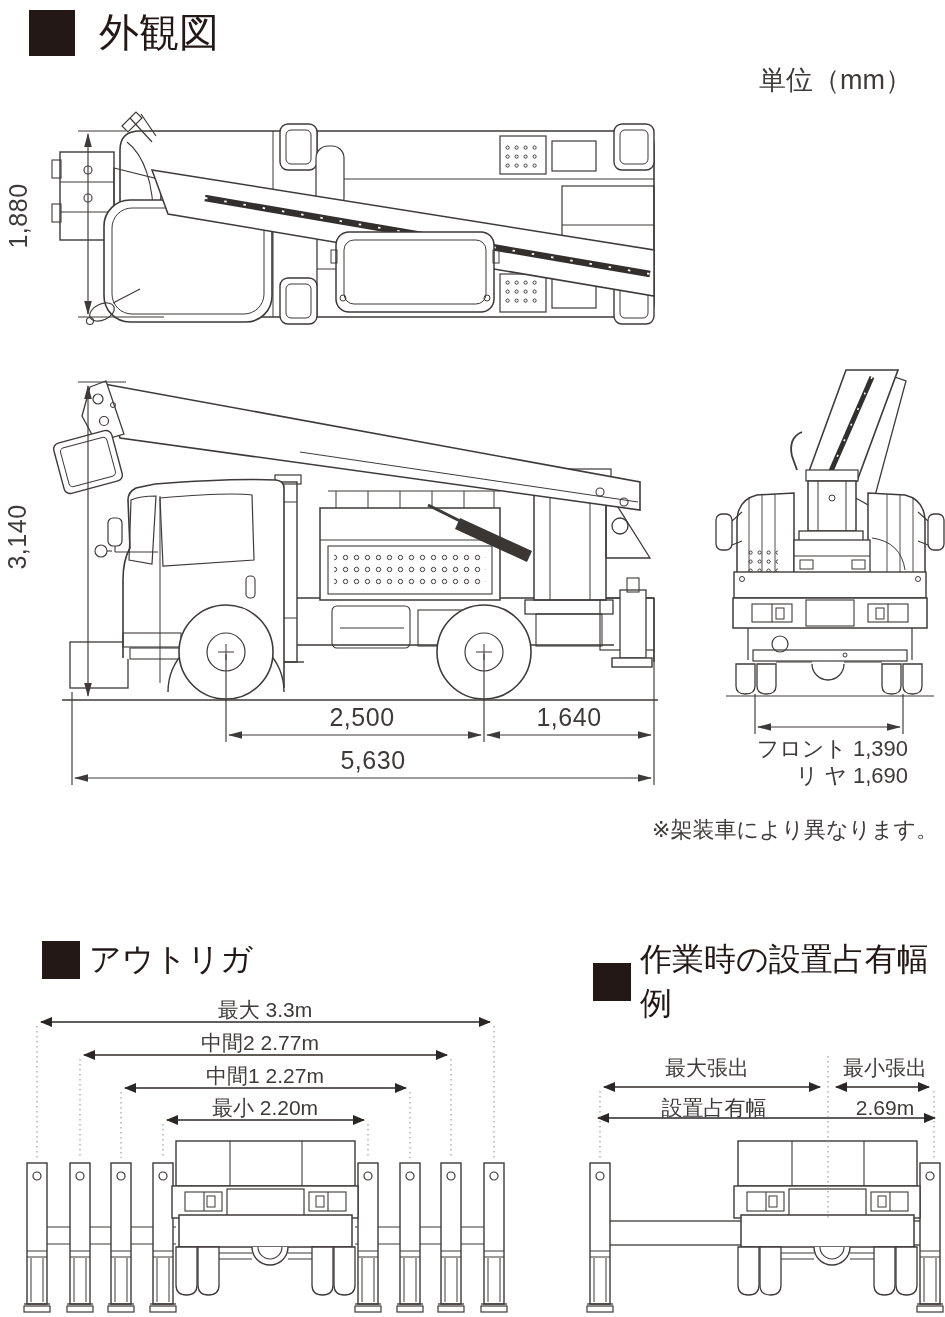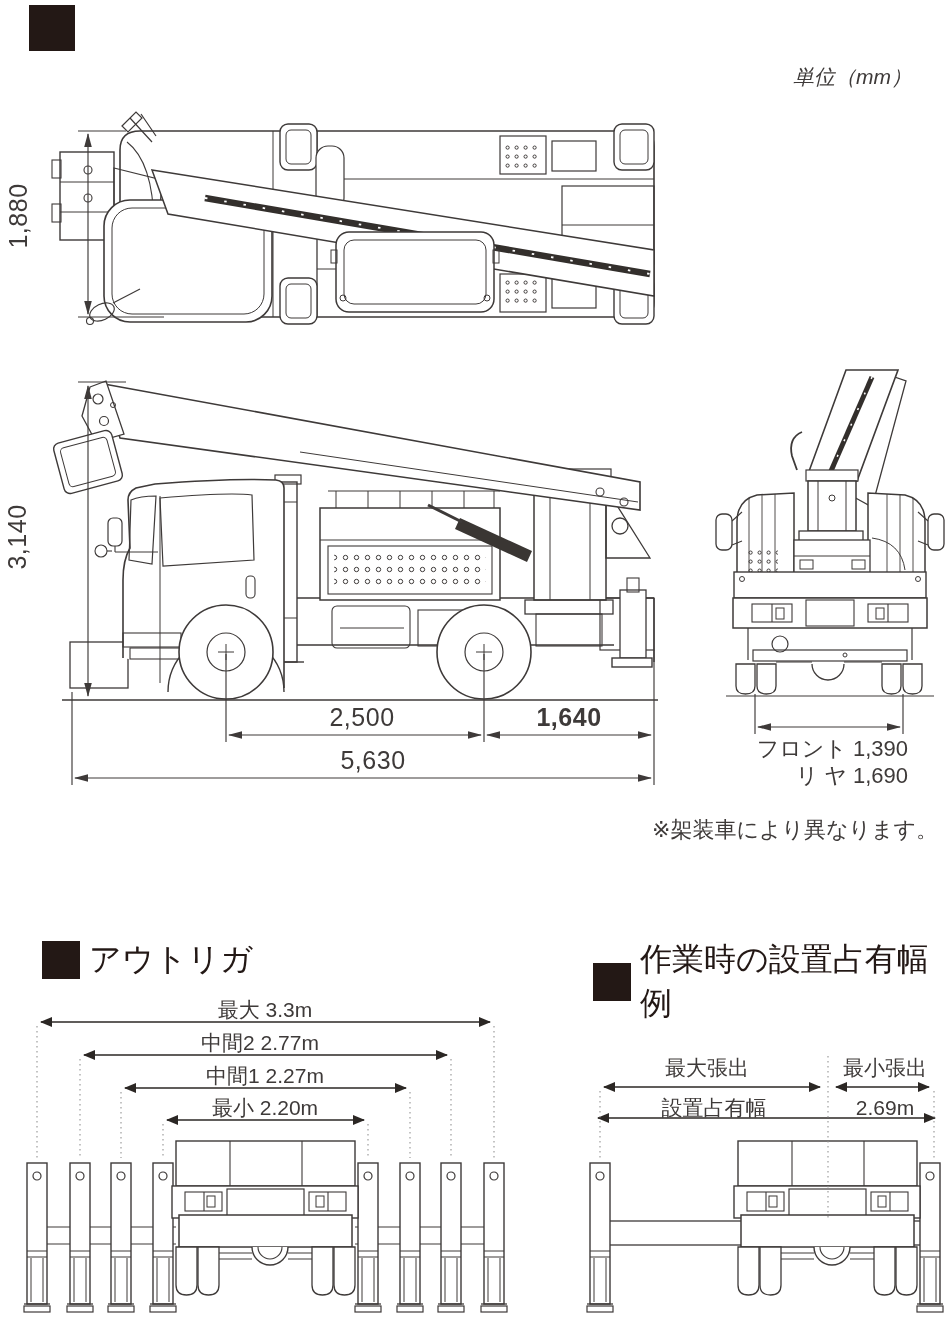--- a/index.html
+++ b/index.html
@@ -294,31 +294,32 @@
 
   <g stroke="#8f8f8f" stroke-width="1.05" stroke-dasharray="1.6 3.4" fill="none">
     <path d="M37,1026 V1158 M80,1059 V1158 M121,1092 V1158 M163,1124 V1158"></path>
     <path d="M368,1124 V1158 M410,1092 V1158 M451,1059 V1158 M494,1026 V1158"></path>
     <path d="M600,1091 V1158 M828,1056 V1218 M934,1091 V1158"></path>
   </g>
 </svg>
 
 <div class="sec-title t1" style="left:29px;top:5px;">
   <span class="sq"></span>
+  <span>外観図</span>
 </div>
 
-<div class="txt jp21 ralign" style="right:33px;top:66px;font-size:21px;font-style:italic;">単位（mm）</div>
+<div class="txt jp21 ralign" style="right:33px;top:66px;font-size:27px;">単位（mm）</div>
 
 <div class="txt dimnum rot" style="left:18px;top:216px;">1,880</div>
 
 <div class="txt dimnum rot" style="left:17px;top:537px;">3,140</div>
 
 <div class="txt dimnum ctr" style="left:362px;top:717px;">2,500</div>
 
-<div class="txt dimnum ctr" style="left:569px;top:717px;font-weight:bold;">1,640</div>
+<div class="txt dimnum ctr" style="left:569px;top:717px;">1,640</div>
 
 <div class="txt dimnum ctr" style="left:373px;top:760px;">5,630</div>
 
 <div class="txt jp22 ralign" style="right:37px;top:737px;">フロント 1,390</div>
 
 <div class="txt jp22 ralign" style="right:37px;top:764px;">リ ヤ  1,690</div>
 
 <div class="txt jp22 ralign" style="right:7px;top:818px;">※架装車により異なります。</div>
 
 <div class="sec-title t23" style="left:30px;top:938px;padding-left:12px;">

